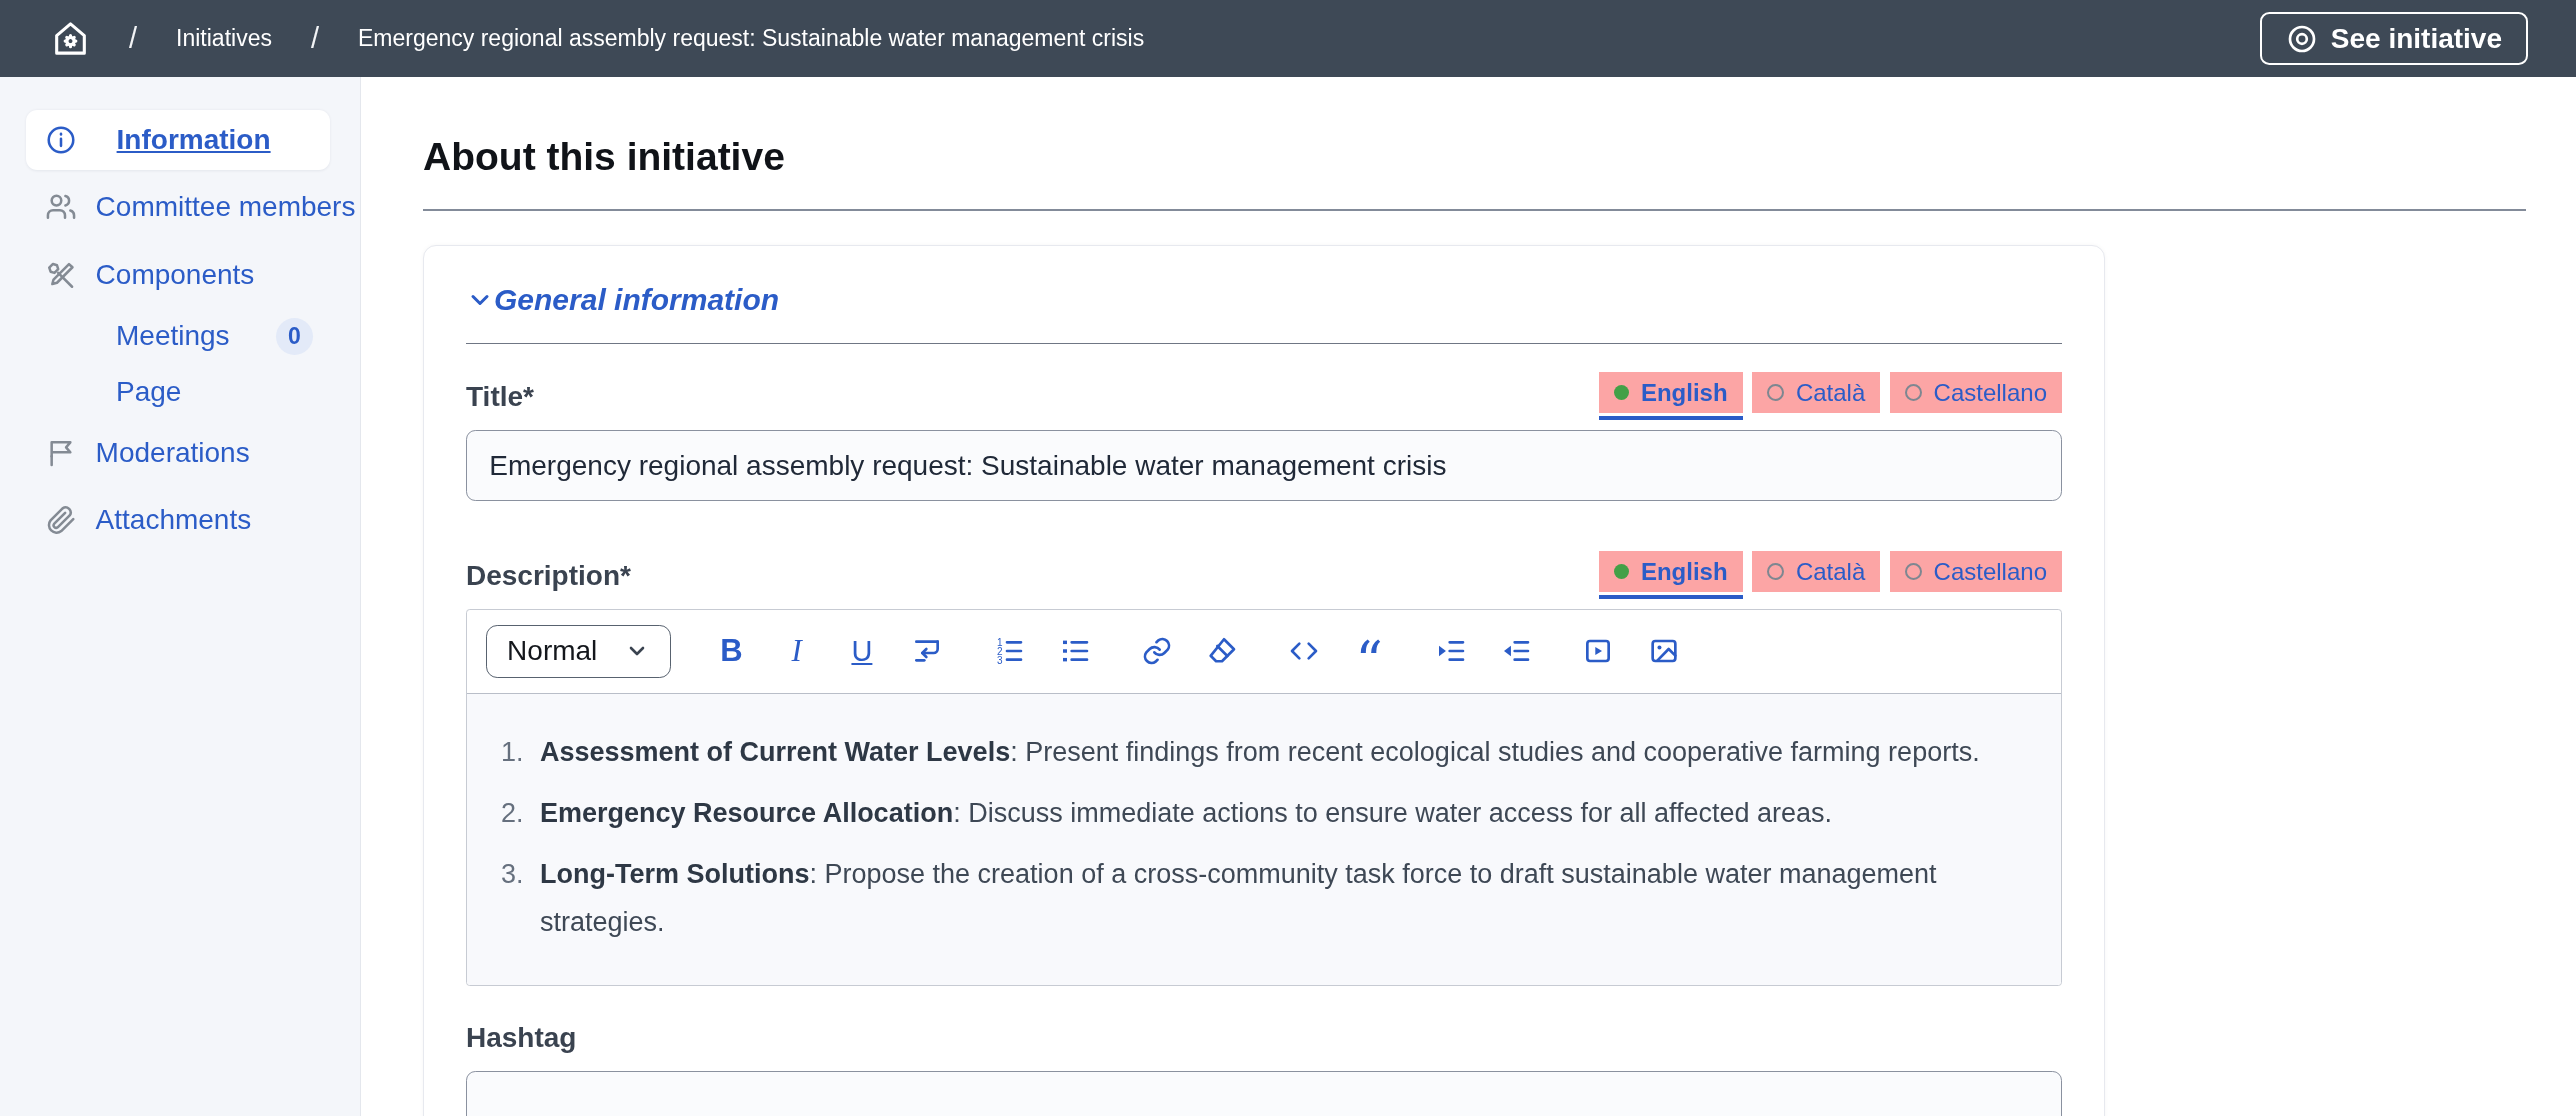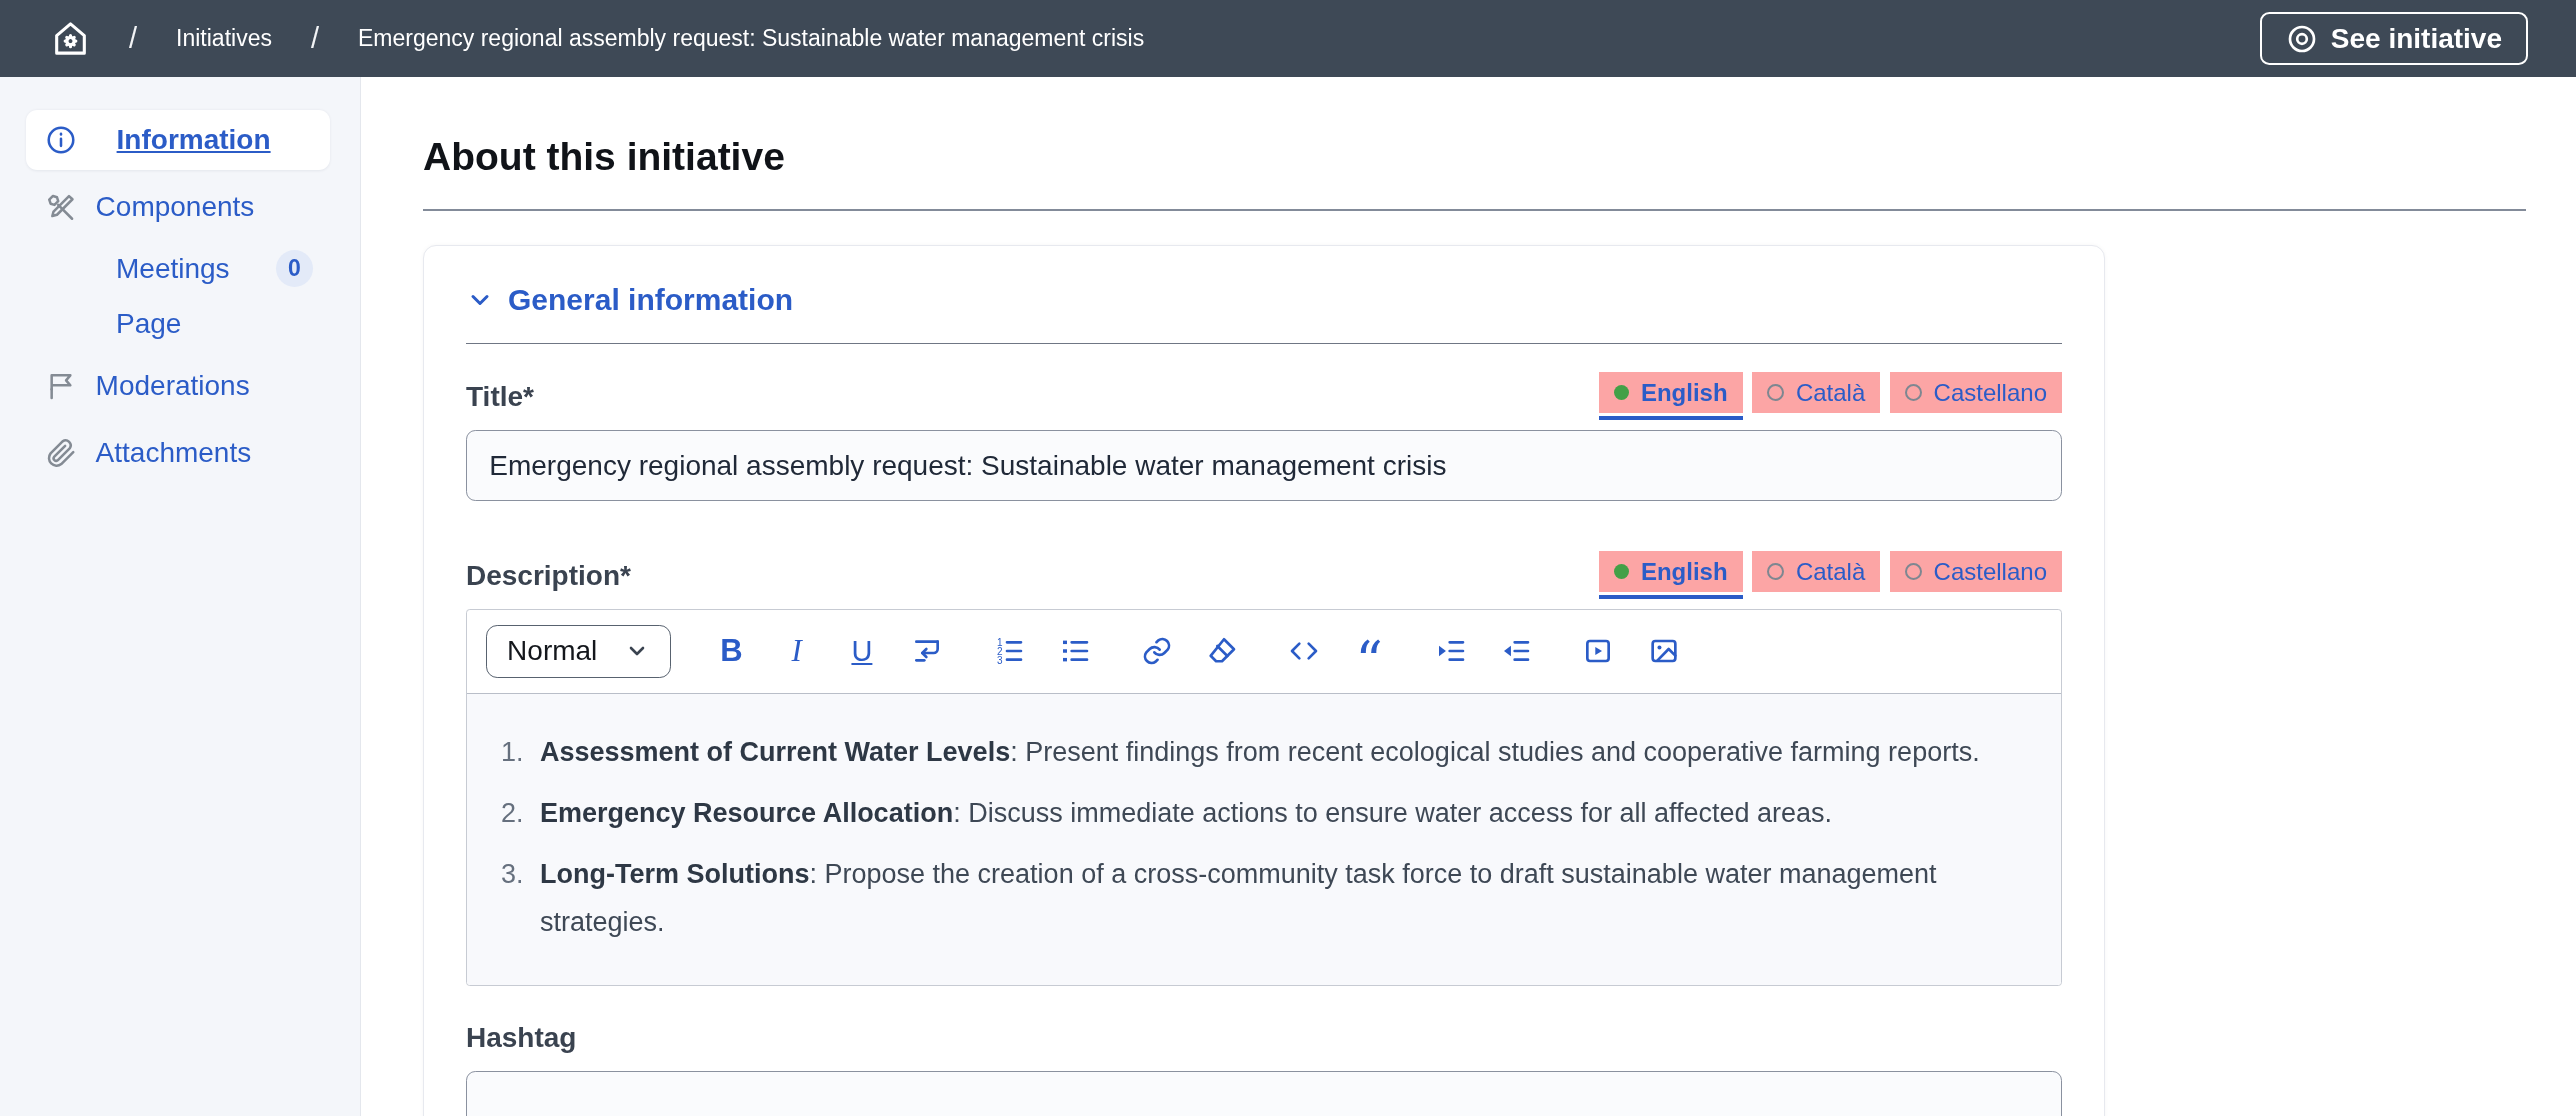--- a/index.html
+++ b/index.html
@@ -38,22 +38,22 @@
   .side-icon { width: 32px; height: 32px; flex: none; }
 
   
   .main { flex: 1; padding: 0 50px 0 62px; background: #ffffff; }
   .page-title { margin-top: 58px; font-size: 39px; font-weight: bold; color: #101318; }
   .h-divider { border: none; border-top: 2.8px solid #838B99; margin-top: 30px; }
 
   .panel { margin-top: 34px; width: 1682px; background: #ffffff;
     border: 1.9px solid #E7E9EF; border-radius: 13px; padding: 37px 42px 37px 42px;
     box-shadow: 0 0.9px 4.7px rgba(0,0,0,.04); }
-  .panel-head { display: flex; align-items: center; gap: 14px; color: #2B5CC7;
-    font-size: 30px; font-weight: bold; cursor: pointer; }
+  .panel-head { display: flex; align-items: center; color: #2B5CC7;
+    font-size: 30px; font-weight: bold; cursor: pointer; font-style: italic; }
   .p-divider { border: none; border-top: 1.9px solid #6F7684; margin-top: 26px; }
 
   .field-row { margin-top: 28px; display: flex; justify-content: space-between;
     align-items: flex-end; }
   .field-row.later { margin-top: 50px; }
   .field-label { font-size: 28px; font-weight: bold; color: #3A4350; }
 
   .langs { display: flex; gap: 9.3px; align-items: center; }
   .lang-tab { background: #fca5a5; padding: 6.5px 15px; font-size: 24px; color: #2B5CC7;
     display: flex; gap: 12px; align-items: center; position: relative; cursor: pointer; }
@@ -126,20 +126,29 @@
 
       <a class="side-item active">
         <svg class="side-icon" viewBox="0 0 24 24" fill="none" stroke="#2B5CC7" stroke-width="1.9" stroke-linecap="round">
           <circle cx="12" cy="12" r="9.2"></circle>
             <path d="M12 11v5.4"></path>
             <path d="M12 7.4v.4"></path>
         </svg>
         <span class="side-label">Information</span>
       </a>
 
+      <a class="side-item">
+        <svg class="side-icon" viewBox="0 0 24 24" fill="none" stroke="#848B94" stroke-width="1.9" stroke-linecap="round" stroke-linejoin="round">
+          <path d="M15 20v-1.8a3.8 3.8 0 0 0-3.8-3.8H6A3.8 3.8 0 0 0 2.2 18.2V20"></path>
+          <circle cx="8.6" cy="7.2" r="3.6"></circle>
+          <path d="M21.8 20v-1.8a3.8 3.8 0 0 0-2.8-3.6"></path>
+          <path d="M15.3 3.8a3.6 3.6 0 0 1 0 7"></path>
+        </svg>
+        <span class="side-label">Committee members</span>
+      </a>
 
       <a class="side-item">
         <svg class="side-icon" viewBox="0 0 24 24" fill="none" stroke="#848B94" stroke-width="1.9" stroke-linecap="round" stroke-linejoin="round">
           <path d="M3.2 6.5 6 3.7l3 1 .9 2.9-2.8 2.8-2.9-.9z"></path>
           <path d="M9.9 10.4 20.3 20.8"></path>
           <path d="M20.6 6.2 9 17.8l-3.5 1 .9-3.4L18 3.8z"></path>
         </svg>
         <span class="side-label">Components</span>
       </a>
 

